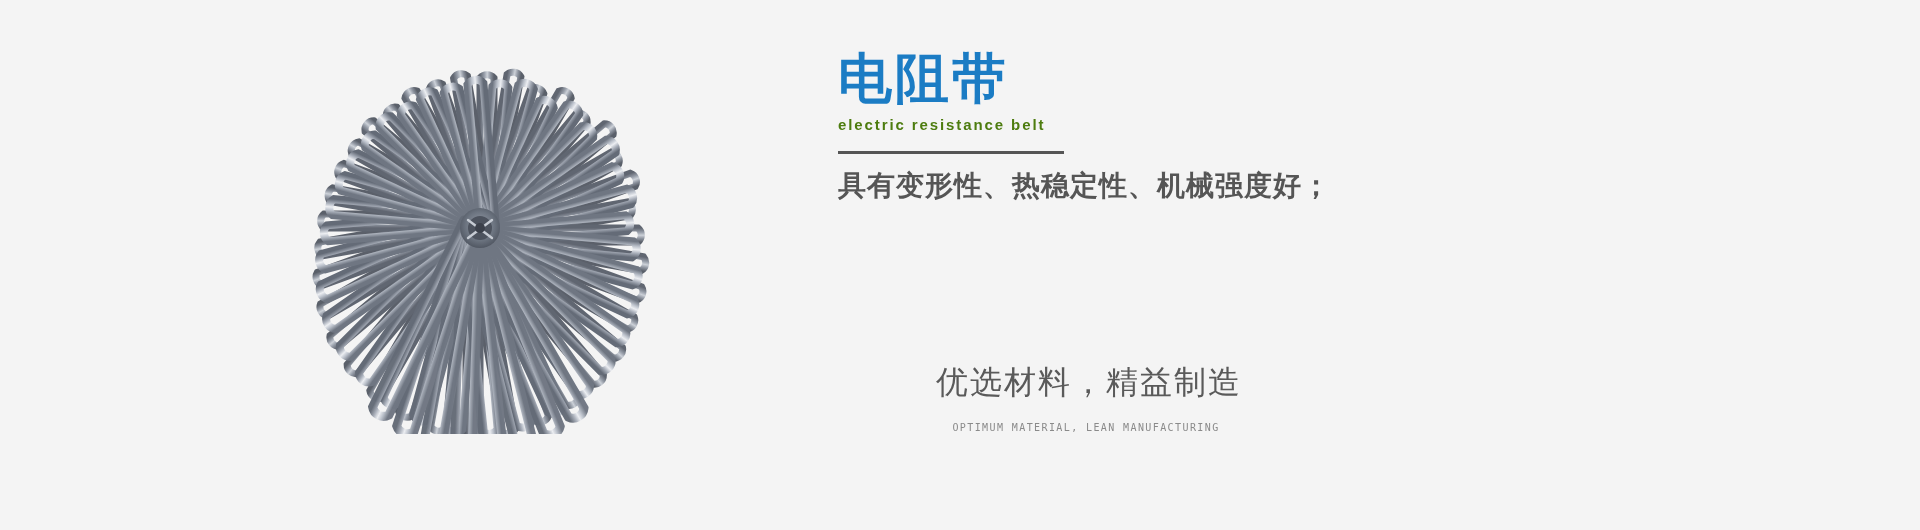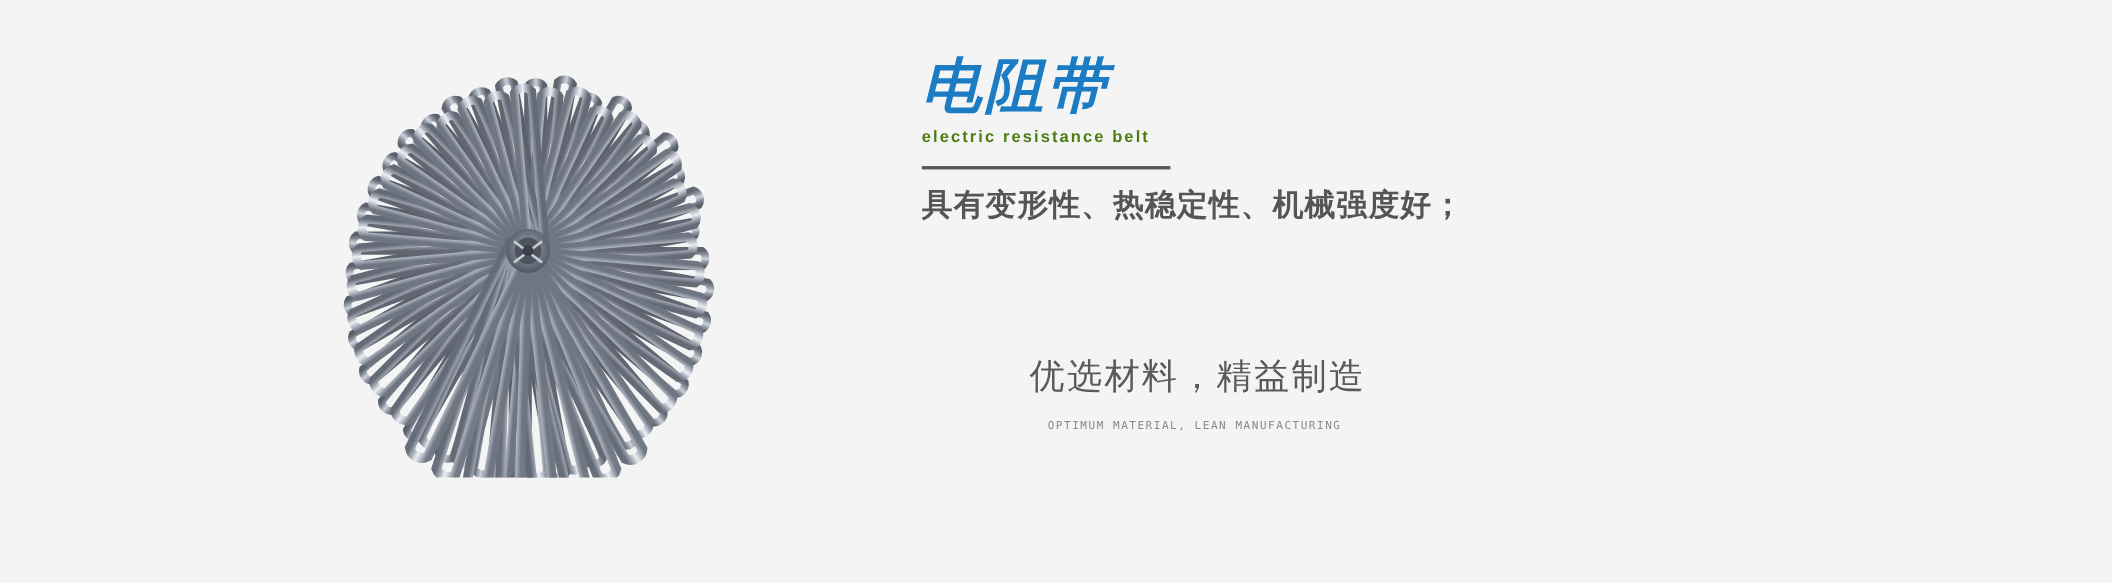--- a/index.html
+++ b/index.html
@@ -29,21 +29,20 @@
     left:838px; top:46px;
     width:900px; height:450px;
   }
   .title {
     font-size:54px;
     font-weight:bold;
     color:#1b7cc4;
     letter-spacing:3px;
     line-height:64px;
     white-space:nowrap;
-    font-style:italic;
   }
   .subtitle {
     margin-top:6px;
     font-size:15px;
     font-weight:bold;
     color:#4d7c0f;
     letter-spacing:1.9px;
     white-space:nowrap;
   }
   .divider {
@@ -67,20 +66,21 @@
     left:936px; top:322px;
     width:300px;
     text-align:center;
   }
   .tagline-cn {
     font-size:32px;
     color:#5a5a5a;
     letter-spacing:2px;
     line-height:40px;
     white-space:nowrap;
+    margin-top:40px;
   }
   .tagline-en {
     margin-top:20px;
     font-family:"DejaVu Sans Mono","Liberation Mono",monospace;
     font-size:10px;
     color:#8a8a8a;
     letter-spacing:1.4px;
     white-space:nowrap;
   }
 </style>

